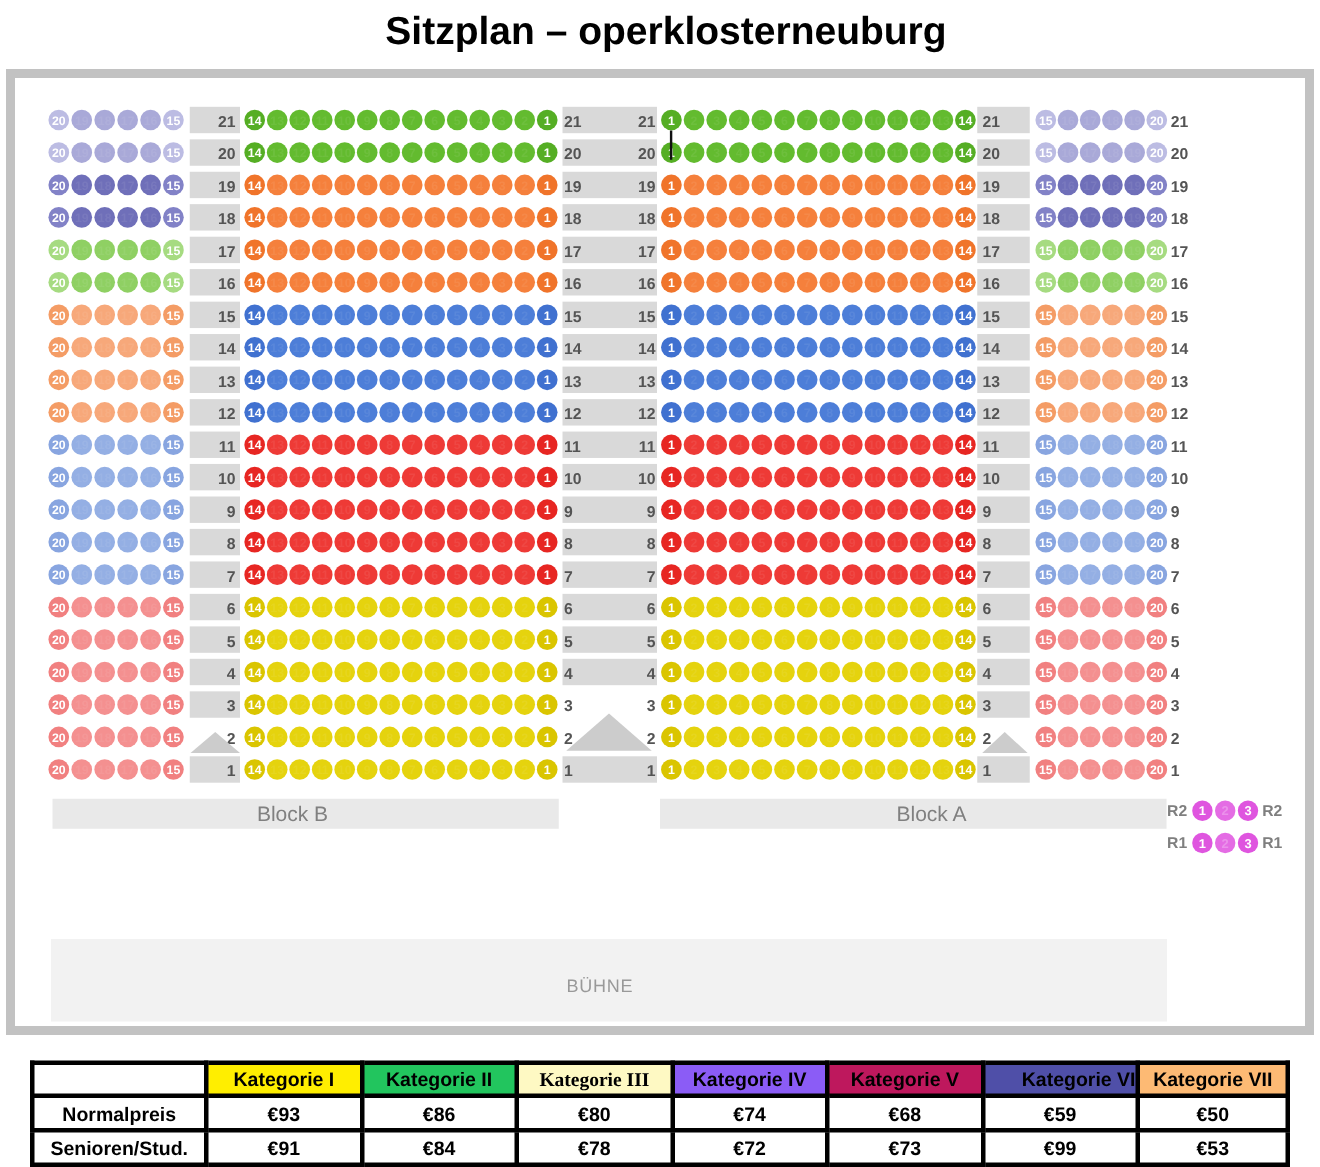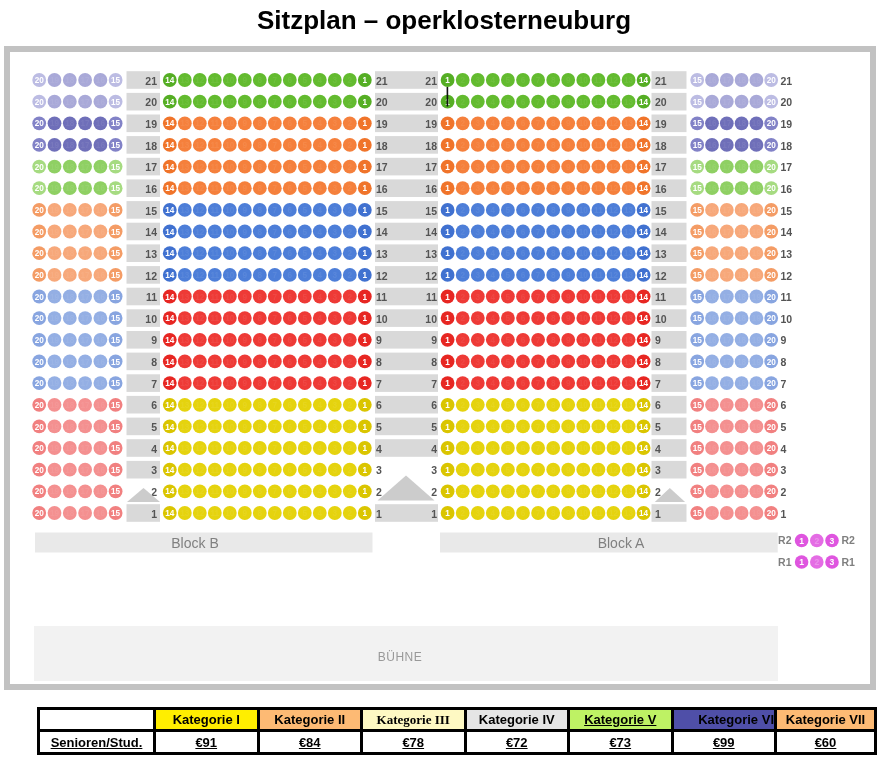--- a/index.html
+++ b/index.html
@@ -1872,35 +1872,45 @@
 <circle cx="801.6" cy="562.0" r="6.8" fill="#df55df"></circle>
 <text x="801.6" y="565.1" font-size="8.6" font-weight="bold" fill="#ffffff" fill-opacity="1" text-anchor="middle">1</text>
 <circle cx="816.8" cy="562.0" r="6.8" fill="#e46ce4"></circle>
 <text x="816.8" y="565.1" font-size="8.6" font-weight="bold" fill="#ffffff" fill-opacity="0.25" text-anchor="middle">2</text>
 <circle cx="832.0" cy="562.0" r="6.8" fill="#df55df"></circle>
 <text x="832.0" y="565.1" font-size="8.6" font-weight="bold" fill="#ffffff" fill-opacity="1" text-anchor="middle">3</text>
 <text x="841.5" y="565.6" font-size="10.5" font-weight="bold" fill="#7f7f7f">R1</text>
 <rect x="34" y="626" width="744" height="55" fill="#f2f2f2"></rect>
 <text x="400" y="661" font-size="12" fill="#999999" text-anchor="middle" letter-spacing="0.5">BÜHNE</text>
   </svg>
-<table style="position:absolute;left:37px;top:707px;border-collapse:collapse;table-layout:fixed;padding-left:40px;">
+<table style="position:absolute;left:20px;top:707px;border-collapse:collapse;table-layout:fixed;padding-left:40px;">
     <tbody>
       <tr style="height:22px;">
         <td style="width:113px;"></td>
         <td style="width:100.5px;background:#ffee00;">Kategorie I</td>
-        <td style="width:100.5px;background:#fdba74;">Kategorie II</td>
+        <td style="width:100.5px;background:#22c55e;">Kategorie II</td>
         <td style="width:100.5px;background:#fef9c3;font-family:Liberation Serif, serif;">Kategorie III</td>
-        <td style="width:100.5px;background:#e5e5e5;">Kategorie IV</td>
-        <td style="width:100.5px;background:#bef264;text-decoration:underline;">Kategorie V</td>
+        <td style="width:100.5px;background:#8b5cf6;">Kategorie IV</td>
+        <td style="width:100.5px;background:#be185d;">Kategorie V</td>
         <td style="width:100.5px;background:#4f4fa8;text-align:right;">Kategorie VI</td>
         <td style="width:97px;background:#fdba74;">Kategorie VII</td>
       </tr>
-      <tr style="height:23px;text-decoration:underline;">
+      <tr style="height:23px;">
+        <td>Normalpreis</td>
+        <td>€93</td>
+        <td>€86</td>
+        <td>€80</td>
+        <td>€74</td>
+        <td>€68</td>
+        <td>€59</td>
+        <td>€50</td>
+      </tr>
+      <tr style="height:23px;">
         <td>Senioren/Stud.</td>
         <td>€91</td>
         <td>€84</td>
         <td>€78</td>
         <td>€72</td>
         <td>€73</td>
         <td>€99</td>
-        <td>€60</td>
+        <td>€53</td>
       </tr>
     </tbody>
   </table>
 </body></html>

